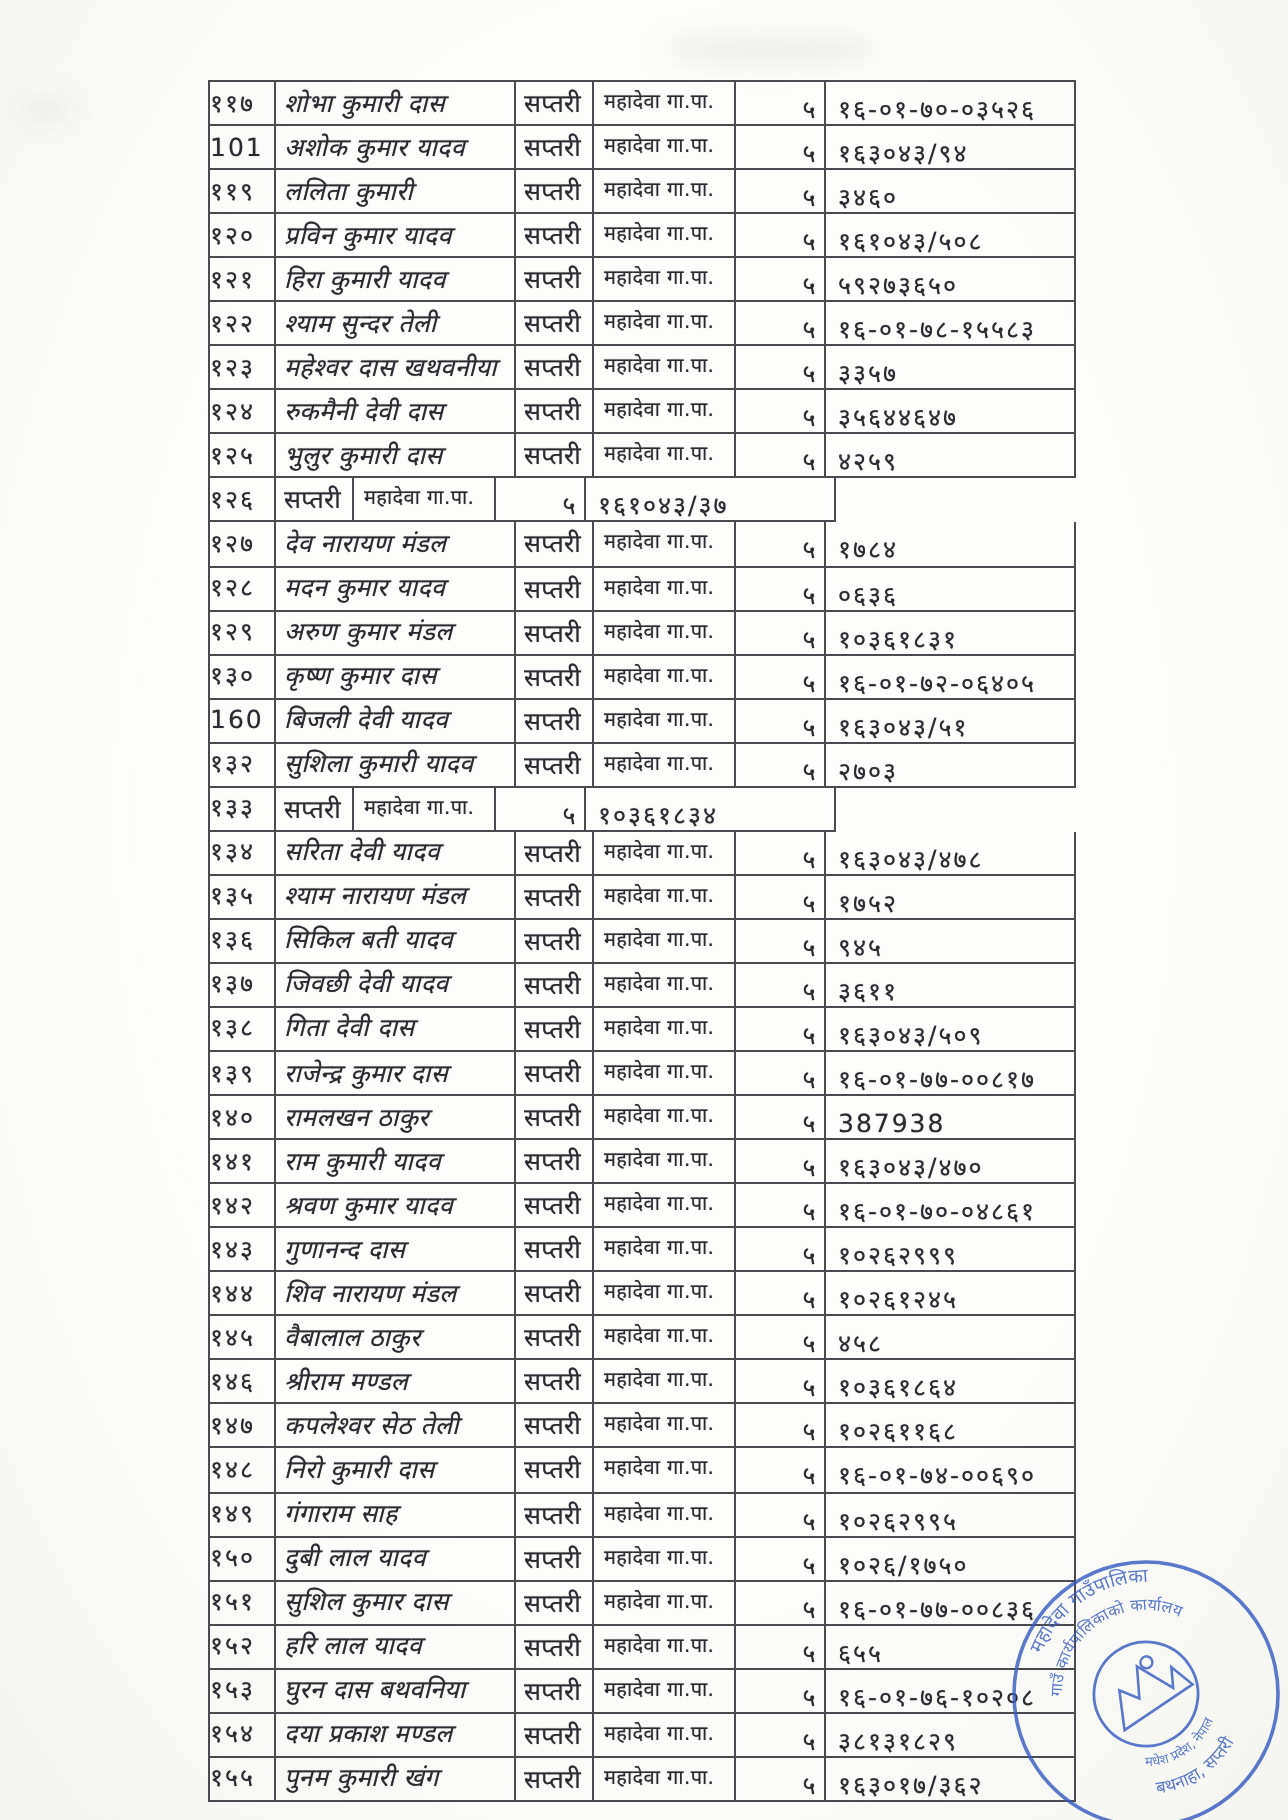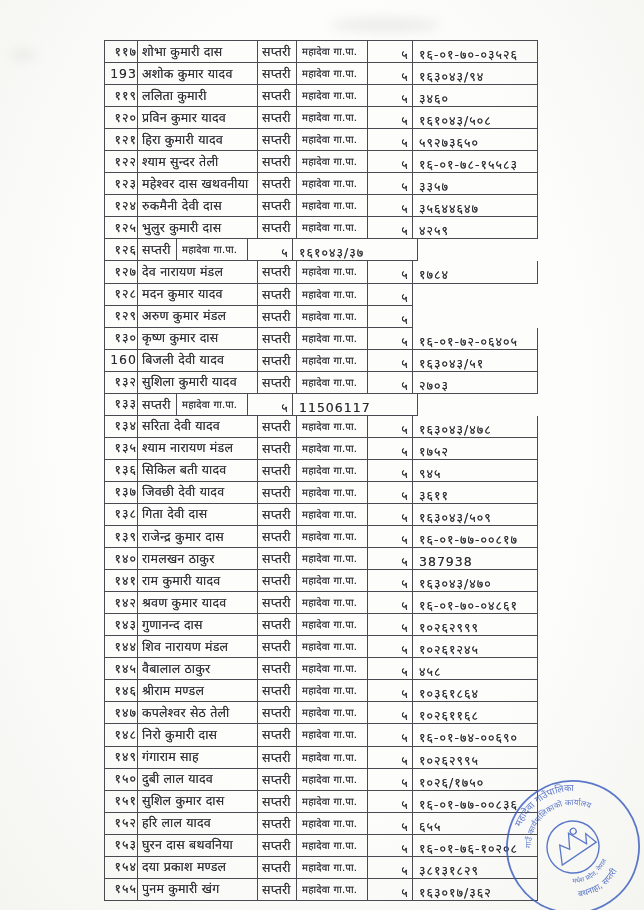--- a/index.html
+++ b/index.html
@@ -23,22 +23,22 @@
   }
   .row{display:flex;height:22.05px;}
   .cell{
     box-sizing:border-box;
     border-right:1.8px solid #4a4a50;border-bottom:1.8px solid #4a4a50;
     white-space:nowrap;overflow:visible;
     color:#2a2a30;font-size:12.5px;line-height:15px;
     letter-spacing:0.2px;
     text-shadow:0 0 0.5px rgba(40,40,45,0.55);
   }
-  .c-sn{width:33px;text-align:right;padding-top:2.5px;font-size:12.5px;letter-spacing:1px;}
-  .c-name{width:120px;padding:2.5px 0 0 4px;}
+  .c-sn{width:33px;text-align:left;padding-top:2.5px;font-size:12.5px;letter-spacing:1px;}
+  .c-name{width:120px;padding:2.5px 0 0 4px;font-style:italic;}
   .c-district{width:39px;padding:3px 4px 0 4px;}
   .c-muni{width:71px;padding:3px 0 0 5px;font-size:10px;}
   .c-ward{width:45px;text-align:right;padding:6px 4px 0 0;}
   .c-num{width:125px;padding:6px 0 0 6px;letter-spacing:1px;}
 
   .stamp{
     position:absolute;left:494px;top:768px;width:158px;height:158px;
     opacity:0.82;pointer-events:none;
   }
   .stamp text{
@@ -57,21 +57,21 @@
   <div class="records-table">
       <div class="row">
         <div class="cell c-sn">११७</div>
         <div class="cell c-name">शोभा कुमारी दास</div>
         <div class="cell c-district">सप्तरी</div>
         <div class="cell c-muni">महादेवा गा.पा.</div>
         <div class="cell c-ward">५</div>
         <div class="cell c-num">१६-०१-७०-०३५२६</div>
       </div>
       <div class="row">
-        <div class="cell c-sn">193</div>
+        <div class="cell c-sn">101</div>
         <div class="cell c-name">अशोक कुमार यादव</div>
         <div class="cell c-district">सप्तरी</div>
         <div class="cell c-muni">महादेवा गा.पा.</div>
         <div class="cell c-ward">५</div>
         <div class="cell c-num">१६३०४३/९४</div>
       </div>
       <div class="row">
         <div class="cell c-sn">११९</div>
         <div class="cell c-name">ललिता कुमारी</div>
         <div class="cell c-district">सप्तरी</div>
@@ -141,27 +141,29 @@
         <div class="cell c-muni">महादेवा गा.पा.</div>
         <div class="cell c-ward">५</div>
         <div class="cell c-num">१७८४</div>
       </div>
       <div class="row">
         <div class="cell c-sn">१२८</div>
         <div class="cell c-name">मदन कुमार यादव</div>
         <div class="cell c-district">सप्तरी</div>
         <div class="cell c-muni">महादेवा गा.पा.</div>
         <div class="cell c-ward">५</div>
+        <div class="cell c-num">०६३६</div>
       </div>
       <div class="row">
         <div class="cell c-sn">१२९</div>
         <div class="cell c-name">अरुण कुमार मंडल</div>
         <div class="cell c-district">सप्तरी</div>
         <div class="cell c-muni">महादेवा गा.पा.</div>
         <div class="cell c-ward">५</div>
+        <div class="cell c-num">१०३६१८३१</div>
       </div>
       <div class="row">
         <div class="cell c-sn">१३०</div>
         <div class="cell c-name">कृष्ण कुमार दास</div>
         <div class="cell c-district">सप्तरी</div>
         <div class="cell c-muni">महादेवा गा.पा.</div>
         <div class="cell c-ward">५</div>
         <div class="cell c-num">१६-०१-७२-०६४०५</div>
       </div>
       <div class="row">
@@ -178,21 +180,21 @@
         <div class="cell c-district">सप्तरी</div>
         <div class="cell c-muni">महादेवा गा.पा.</div>
         <div class="cell c-ward">५</div>
         <div class="cell c-num">२७०३</div>
       </div>
       <div class="row">
         <div class="cell c-sn">१३३</div>
         <div class="cell c-district">सप्तरी</div>
         <div class="cell c-muni">महादेवा गा.पा.</div>
         <div class="cell c-ward">५</div>
-        <div class="cell c-num">11506117</div>
+        <div class="cell c-num">१०३६१८३४</div>
       </div>
       <div class="row">
         <div class="cell c-sn">१३४</div>
         <div class="cell c-name">सरिता देवी यादव</div>
         <div class="cell c-district">सप्तरी</div>
         <div class="cell c-muni">महादेवा गा.पा.</div>
         <div class="cell c-ward">५</div>
         <div class="cell c-num">१६३०४३/४७८</div>
       </div>
       <div class="row">

